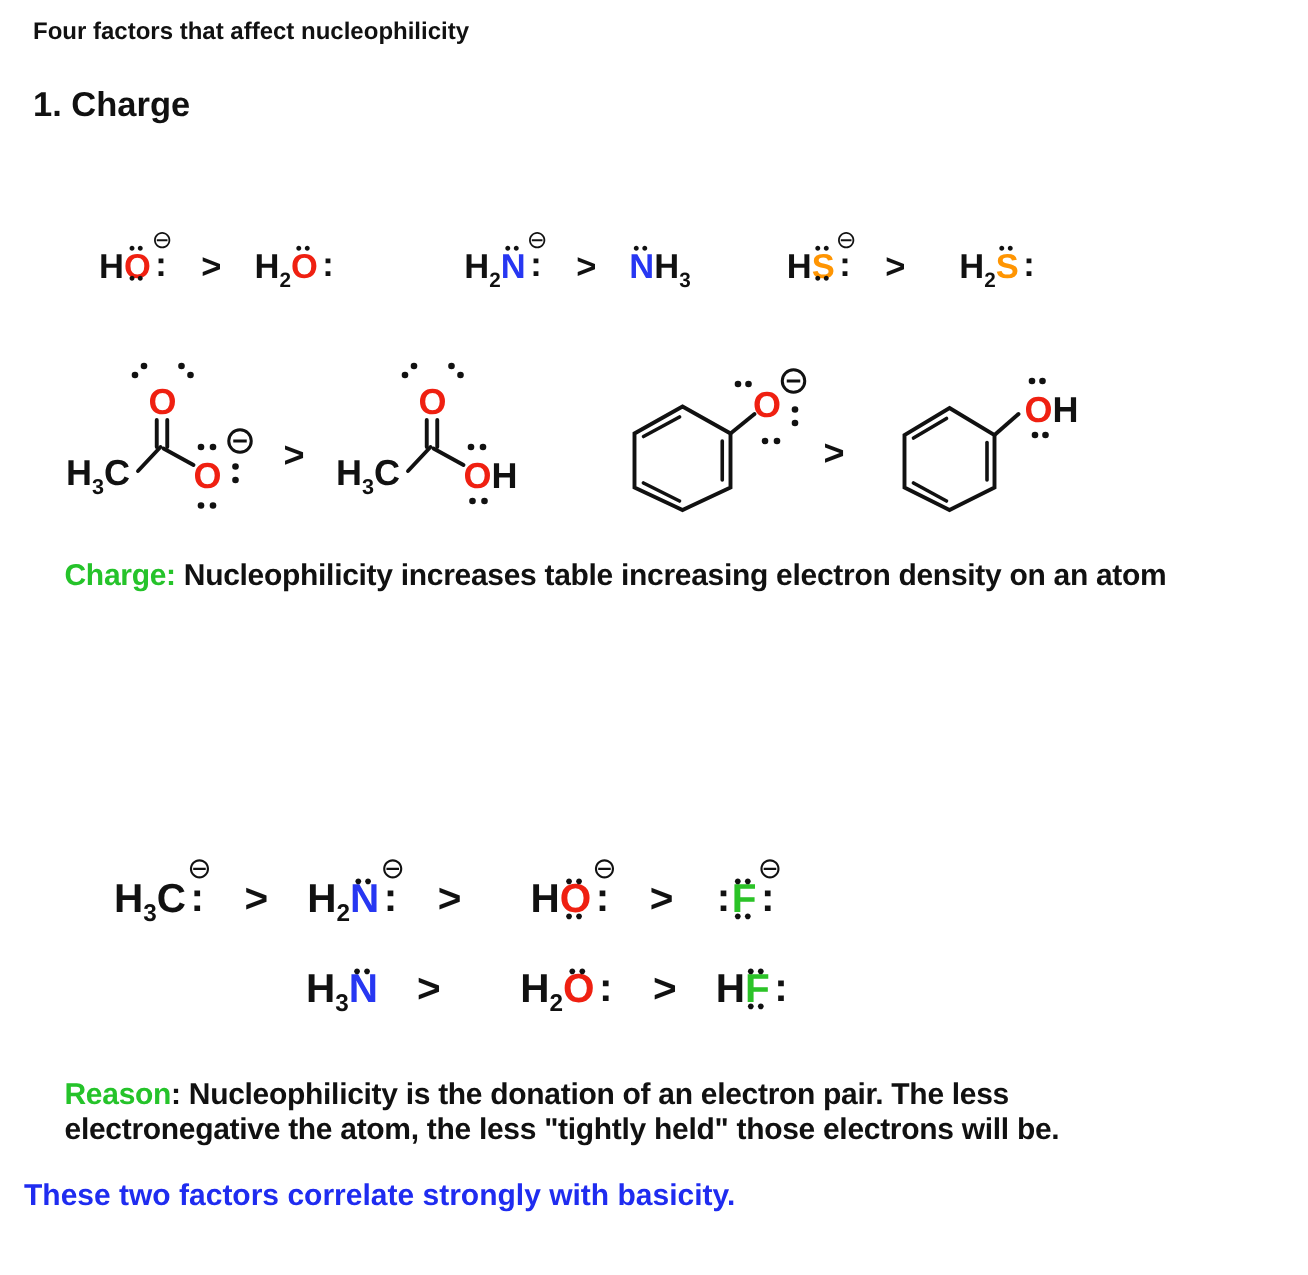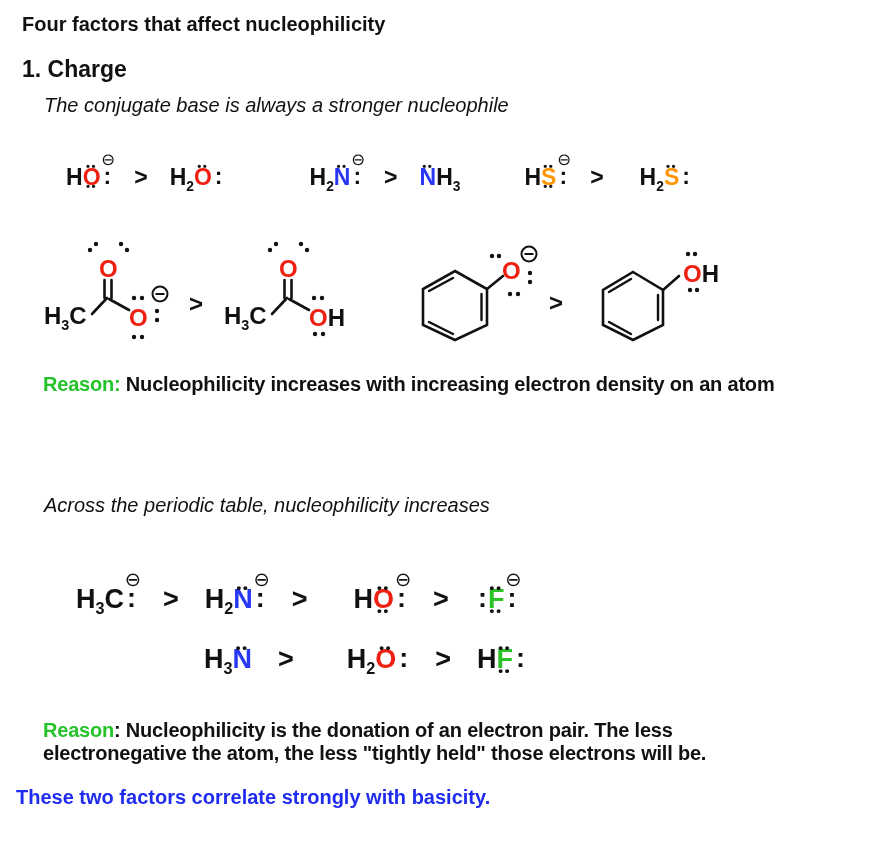--- a/index.html
+++ b/index.html
@@ -1,19 +1,19 @@
 <!DOCTYPE html>
 <html><head>
 <meta charset="utf-8">
 <style>
   html,body{margin:0;padding:0;background:#fff;}
   .canvas{position:relative;width:872px;height:850px;background:#fff;overflow:hidden;
           font-family:"Liberation Sans",sans-serif;color:#111;}
   .abs{position:absolute;}
-  .title{font-size:20px;font-weight:bold;white-space:nowrap;}
+  .title{font-size:16px;font-weight:bold;white-space:nowrap;}
   .heading{font-size:23px;font-weight:bold;white-space:nowrap;}
   .subtitle{font-size:20px;font-style:italic;line-height:22px;white-space:nowrap;}
   .reason{font-size:20px;font-weight:bold;line-height:23px;letter-spacing:-0.2px;white-space:nowrap;}
   .reason .lab{}
   .footer{font-size:20px;font-weight:bold;white-space:nowrap;}
   
   .frow{display:flex;align-items:baseline;white-space:nowrap;font-weight:bold;line-height:1.15;}
   .f23{font-size:23px;}
   .f27{font-size:27px;}
   .f24{font-size:24px;}
@@ -34,21 +34,20 @@
   .gtmol{position:absolute;font-size:24px;font-weight:bold;}
 </style>
 </head>
 <body>
 
 <div class="canvas">
 
   <div class="abs title" style="left:22px;top:13px;">Four factors that affect nucleophilicity</div>
 
   <div class="abs heading" style="left:22px;top:56px;">1. Charge</div>
-  <div class="abs subtitle" style="left:44px;top:94px;">The conjugate base is always a stronger nucleophile</div>
 
   <div class="abs frow f23" style="left:66px;top:164px;">
       <span class="tk"><span>H</span></span>
       <span class="tk"><span style="color: rgb(239, 32, 17);">O</span><span class="dec dtop">••</span><span class="dec dbottom">••</span><span class="dec charge">⊖</span></span>
       <span class="tk lp"><span>:</span></span>
       <span class="tk cmp"><span>&gt;</span></span>
       <span class="tk"><span>H</span></span>
       <span class="tk sub"><span>2</span></span>
       <span class="tk"><span style="color: rgb(239, 32, 17);">O</span><span class="dec dtop">••</span></span>
       <span class="tk lp"><span>:</span></span>
@@ -191,25 +190,25 @@
           <circle cx="99" cy="48" r="2.2"></circle>
       </g>
     </svg>
     <span class="mlabel frow f24" style="left:85px;top:18px;">
         <span class="tk"><span style="color: rgb(239, 32, 17);">O</span></span>
         <span class="tk"><span>H</span></span>
       </span>
   </div>
 
   <div class="abs reason" style="left:43px;top:373px;">
-    <span class="lab" id="reason1-label" style="color: rgb(37, 195, 42);">Reason:</span><span> Nucleophilicity increases with increasing electron density on an atom</span>
+    <span class="lab" id="reason1-label" style="color: rgb(37, 195, 42);">Charge:</span><span> Nucleophilicity increases table increasing electron density on an atom</span>
   </div>
 
   <div class="abs subtitle" style="left:44px;top:494px;">
-    <span>Across the periodic table, nucleophilicity increases</span><br>
+    <br>
   </div>
 
   <div class="abs frow f27" style="left:76px;top:584px;">
       <span class="tk"><span>H</span></span>
       <span class="tk sub"><span>3</span></span>
       <span class="tk"><span>C</span><span class="dec charge">⊖</span></span>
       <span class="tk lp"><span>:</span></span>
       <span class="tk cmp"><span>&gt;</span></span>
       <span class="tk"><span>H</span></span>
       <span class="tk sub"><span>2</span></span>

